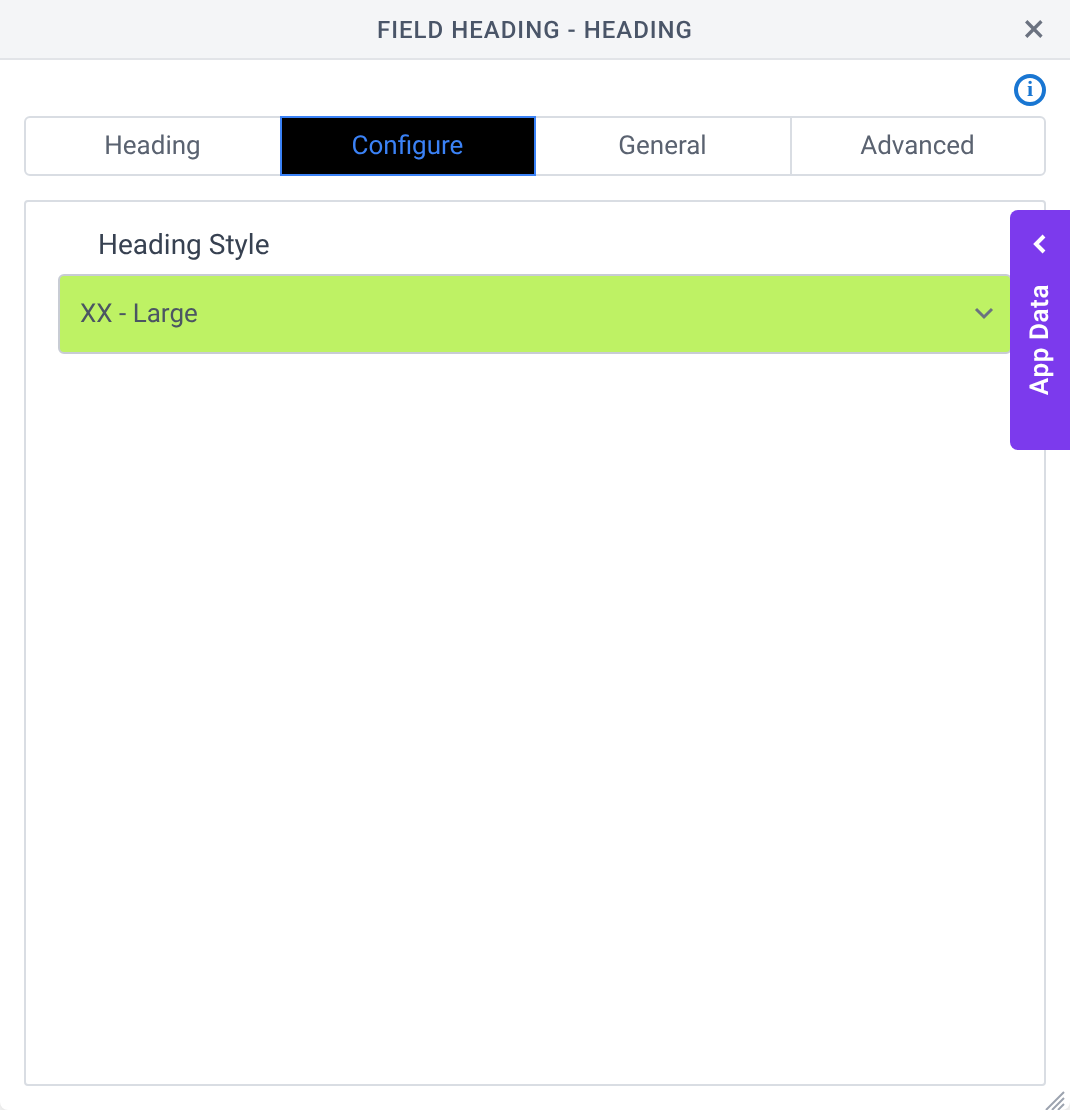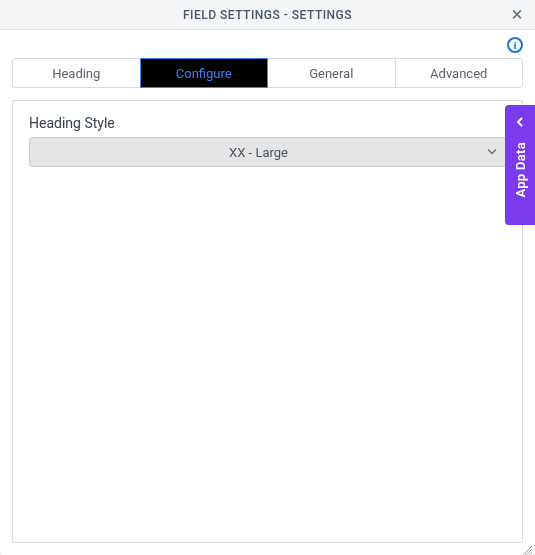--- a/index.html
+++ b/index.html
@@ -113,38 +113,38 @@
   .content {
     border: 1px solid #d9dde3;
     border-radius: 2px;
     height: 100%;
     padding: 14px 16px;
   }
   .field-label {
     font-size: 14px;
     color: #374151;
     margin-bottom: 6px;
+    margin-left: 20px;
   }
   .select-wrap {
     position: relative;
     width: 100%;
   }
   .select-box {
     width: 100%;
-    height: 30px;
+    height: 40px;
     border: 1px solid #c8ccd4;
     border-radius: 3px;
     padding: 0 28px 0 10px;
     font-size: 13px;
     color: #4b5563;
-    background: #e5e5e5;
-    display: flex;
-    align-items: center;
-    cursor: pointer;
-    justify-content: center;
+    background: #bef264;
+    display: flex;
+    align-items: center;
+    cursor: pointer;
   }
   .select-chevron {
     position: absolute;
     right: 8px;
     top: 50%;
     transform: translateY(-50%);
     pointer-events: none;
     color: #6b7280;
   }
   .side-handle {
@@ -181,21 +181,21 @@
     height: 12px;
     color: #9ca3af;
   }
 </style>
 </head>
 <body>
 
 <div class="dialog">
 
   <div class="header">
-    <span class="header-title">FIELD SETTINGS - SETTINGS</span>
+    <span class="header-title">FIELD HEADING - HEADING</span>
     <div class="close-btn">
       <span>×</span>
     </div>
   </div>
 
   <div class="info-row">
     <div class="info-icon">
       <span>i</span>
     </div>
   </div>

